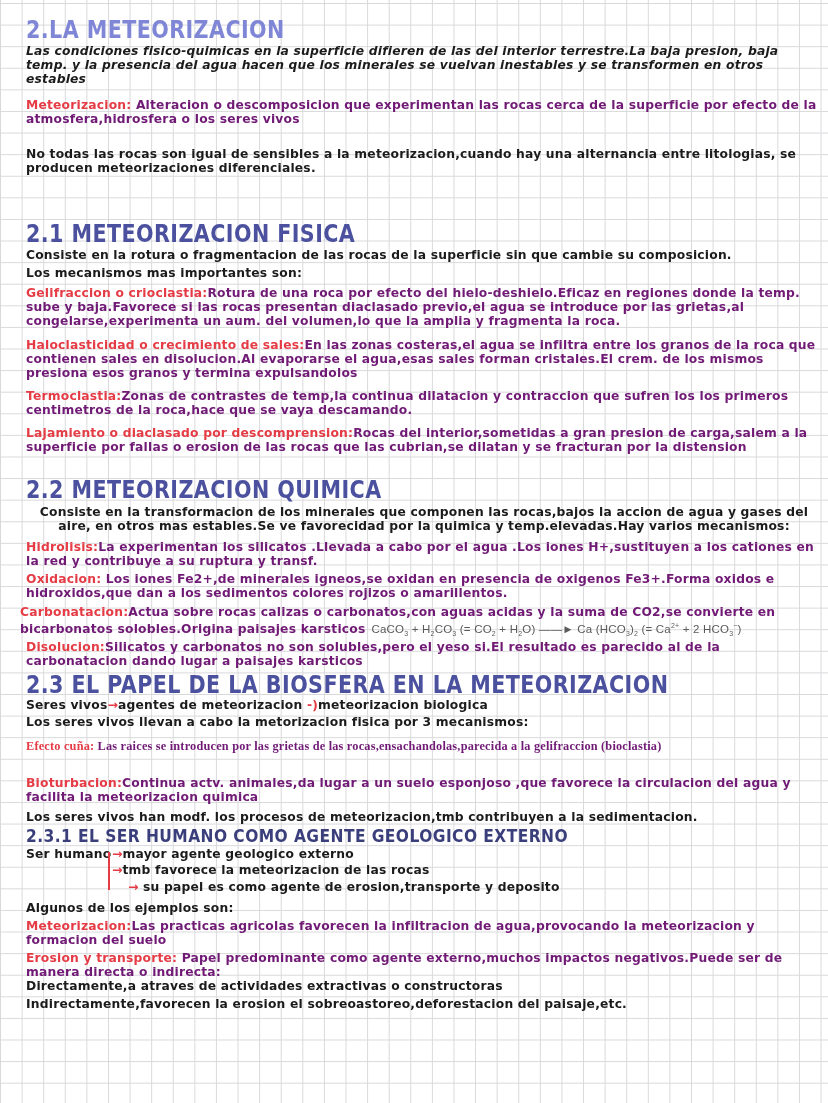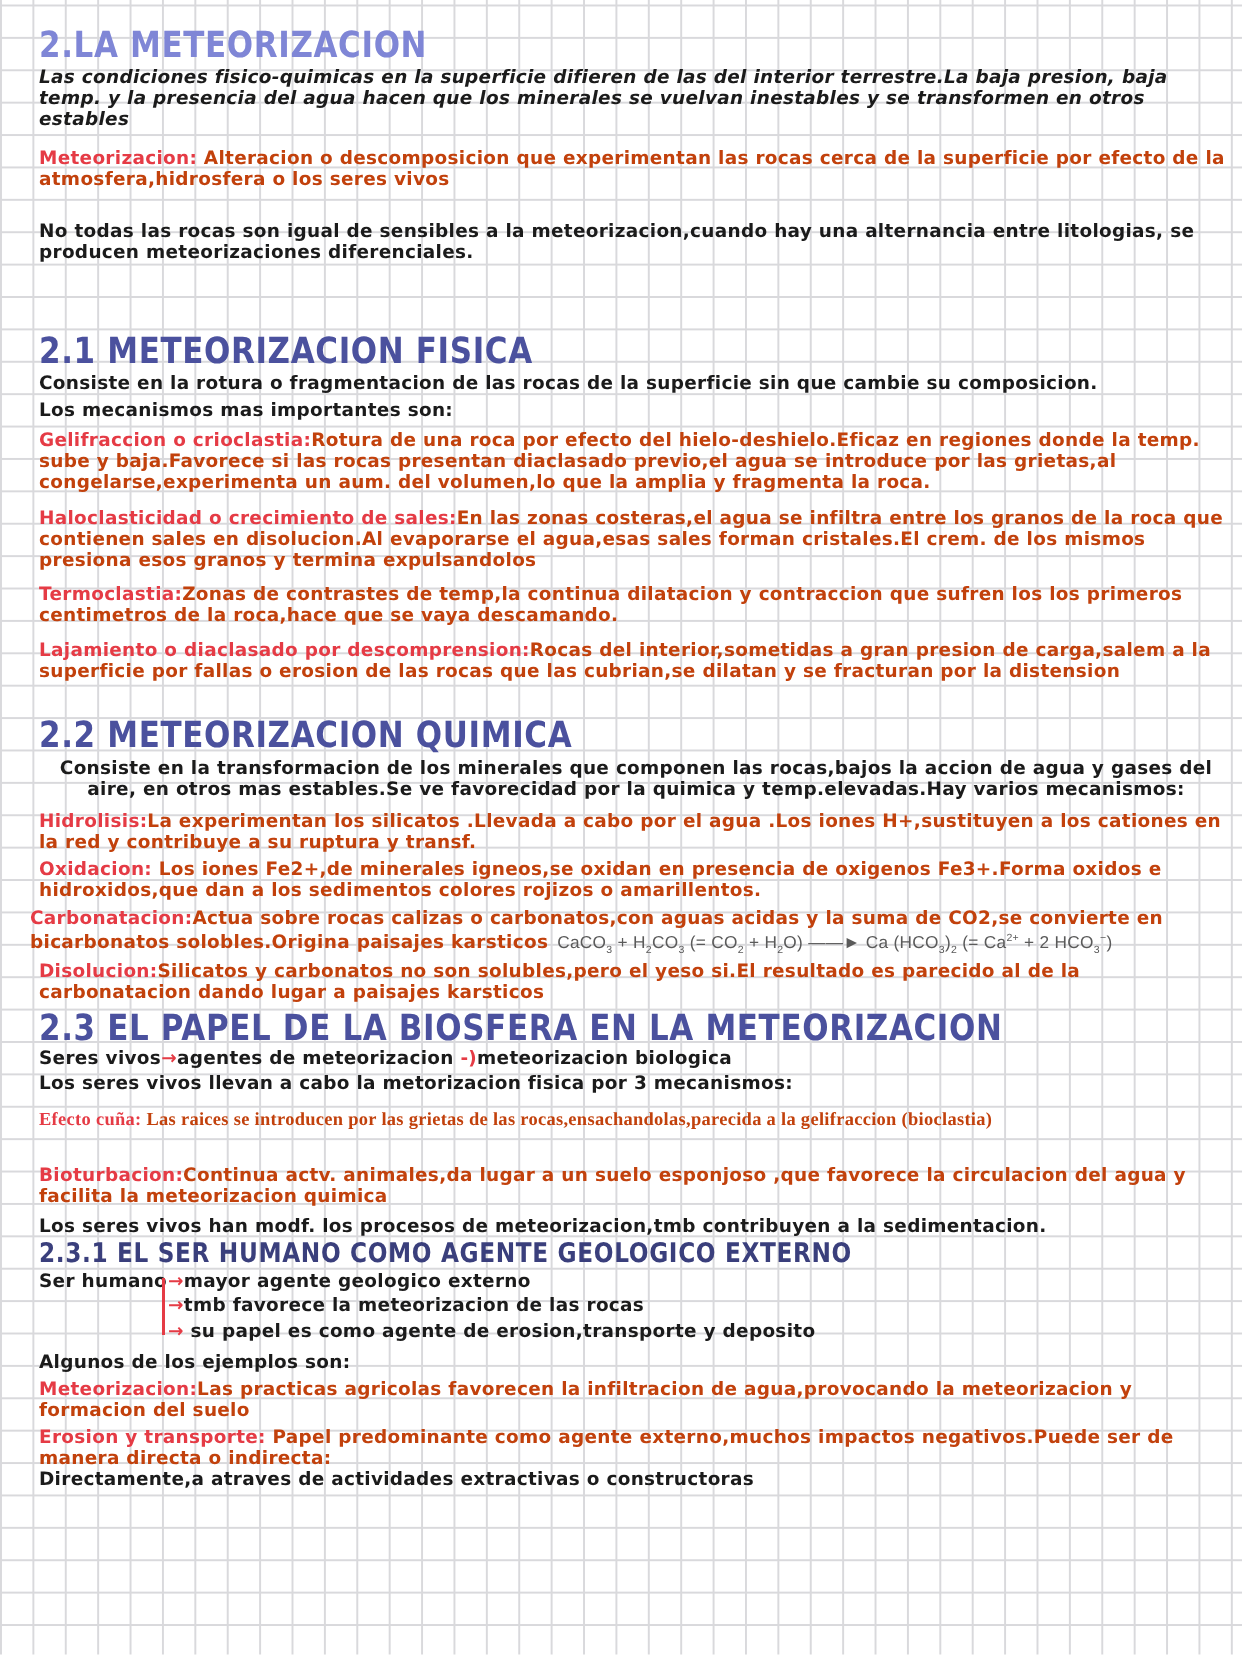--- a/index.html
+++ b/index.html
@@ -23,21 +23,21 @@
   }
   .h-light { color: #7f86d6; }
   .h-dark  { color: #4b519e; }
   .h-navy  { color: #3a3f7c; }
   .h2 { font-size: 18px; line-height: 20px; }
   .p {
     font-size: 12.3px; line-height: 14px; color: #1b1b1b; font-weight: bold;
     letter-spacing: 0.2px;
   }
   .term { color: #e53b45; }
-  .def  { color: #c2410c; }
+  .def  { color: #701a75; }
   .eq {
     font-family: "Liberation Sans", sans-serif; font-weight: normal;
     color: #5a5a5a; font-size: 11.5px; margin-left: 6px;
   }
   .eq sub, .eq sup { font-size: 7px; }
   .arrow { color: #e53b45; font-weight: bold; }
   .bracket {
     position: absolute; border-left: 2px solid #e53b45;
   }
 </style>
@@ -71,19 +71,20 @@
   <div class="blk p" style="top:715px;">Los seres vivos llevan a cabo la metorizacion fisica por 3 mecanismos:</div>
   <div class="blk p" style="top:736px; line-height:20px;font-family:Liberation Serif, serif;"><span class="term">Efecto cuña:</span><span class="def"> Las raices se introducen por las grietas de las rocas,ensachandolas,parecida a la gelifraccion (bioclastia)</span></div>
   <div class="blk p" style="top:776px;"><span class="term">Bioturbacion:</span><span class="def">Continua actv. animales,da lugar a un suelo esponjoso ,que favorece la circulacion del agua y facilita la meteorizacion quimica</span></div>
   <div class="blk p" style="top:810px;">Los seres vivos han modf. los procesos de meteorizacion,tmb contribuyen a la sedimentacion.</div>
 
   <div class="blk h1 h2 h-navy" style="top:826px;">2.3.1 EL SER HUMANO COMO AGENTE GEOLOGICO EXTERNO</div>
   <div class="blk p" style="top:847px;">Ser humano</div>
   <div class="bracket" style="left:108px; top:852px; height:38px;"></div>
   <div class="p" style="position:absolute; left:112px; top:847px;"><span class="arrow">→</span><span>mayor agente geologico externo</span></div>
   <div class="p" style="position:absolute; left:112px; top:863px;"><span class="arrow">→</span><span>tmb favorece la meteorizacion de las rocas</span></div>
-  <div class="p" style="position:absolute; left:112px; top:880px;"><span class="arrow">→</span> <span>su papel es como agente de erosion,transporte y deposito</span></div>
+  <div class="p" style="position:absolute; left:128px; top:880px;"><span class="arrow">→</span> <span>su papel es como agente de erosion,transporte y deposito</span></div>
   <div class="blk p" style="top:901px;">Algunos de los ejemplos son:</div>
   <div class="blk p" style="top:919px;"><span class="term">Meteorizacion:</span><span class="def">Las practicas agricolas  favorecen la infiltracion de agua,provocando la meteorizacion y formacion del suelo</span></div>
   <div class="blk p" style="top:951px;"><span class="term">Erosion y transporte:</span><span class="def"> Papel predominante como agente externo,muchos impactos negativos.Puede ser de manera directa o indirecta:</span></div>
   <div class="blk p" style="top:979px;">Directamente,a atraves de actividades extractivas o constructoras</div>
+  <div class="blk p" style="top:997px;">Indirectamente,favorecen la erosion el sobreoastoreo,deforestacion del paisaje,etc.</div>
 
 </div>
 
 </body></html>

